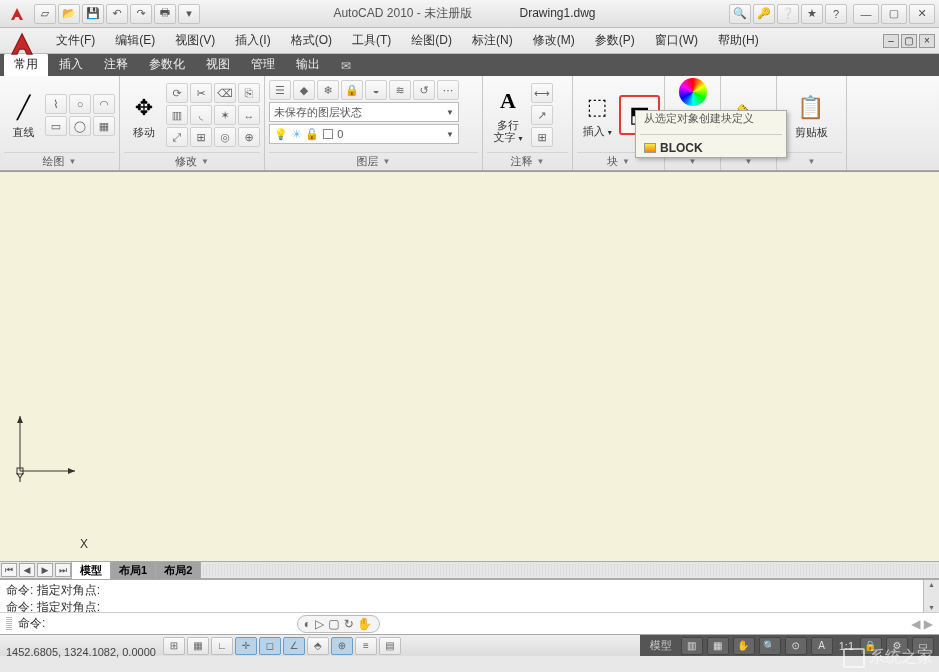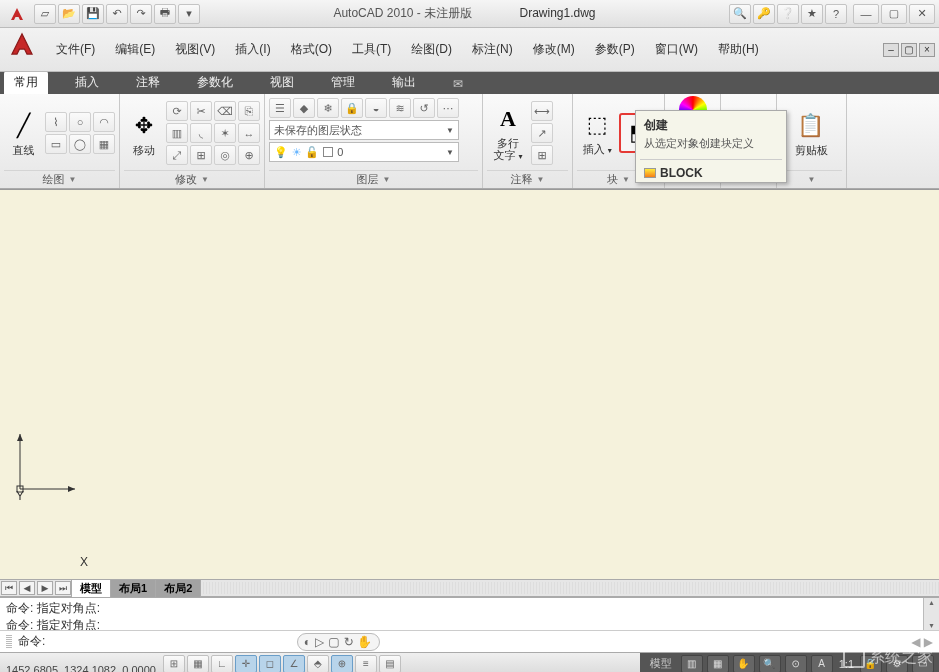--- a/index.html
+++ b/index.html
@@ -11,29 +11,29 @@
 .qat { display:flex; gap:2px; }
 .qat .btn, .winctl .btn { width:22px; height:20px; background:linear-gradient(#fafafa,#e6e6e6); border:1px solid #c4c4c4; border-radius:2px; display:flex; align-items:center; justify-content:center; font-size:11px; color:#555; }
 .title-center { flex:1; text-align:center; }
 .title-text { color:#555;}
 .filename { margin-left:44px; color:#333;}
 .right-tools { display:flex; gap:2px; margin-right:6px;}
 .right-tools .btn { width:22px; height:20px; background:linear-gradient(#fafafa,#e6e6e6); border:1px solid #c4c4c4; border-radius:2px; display:flex; align-items:center; justify-content:center; font-size:11px; color:#555;}
 .winctl { display:flex; gap:2px;}
 .winctl .btn { width:26px; }
 
-.menubar { height:44px; background:linear-gradient(#f2f2f2,#e6e6e6); display:flex; align-items:center; padding-left:46px; border-bottom:1px solid #bbb; position:relative;}
+.menubar { height:26px; background:linear-gradient(#f2f2f2,#e6e6e6); display:flex; align-items:center; padding-left:46px; border-bottom:1px solid #bbb; position:relative;}
 .menubar .app-big { position:absolute; left:4px; top:-2px; width:36px; height:36px; display:flex; align-items:center; justify-content:center;}
 .menubar .app-big svg path { fill:#c62828; stroke:#8a1a1a; }
 .menu-item { padding:0 10px; color:#333; height:100%; display:flex; align-items:center;}
 .menubar .mdi-ctl { margin-left:auto; display:flex; gap:2px; padding-right:4px;}
 .menubar .mdi-ctl span { width:16px; height:14px; background:#ddd; border:1px solid #999; font-size:10px; display:flex; align-items:center; justify-content:center; color:#333;}
 
 .tabstrip { height:22px; background:#555; display:flex; align-items:flex-end; padding-left:4px;}
-.tab { padding:3px 10px; color:#eee; font-size:12px; border-top-left-radius:3px; border-top-right-radius:3px; margin-right:17px;}
+.tab { padding:3px 10px; color:#eee; font-size:12px; border-top-left-radius:3px; border-top-right-radius:3px; margin-right:1px;}
 .tab.active { background:#fff; color:#222;}
 .tab-extra { padding:3px 10px; color:#ccc;}
 
 .ribbon { height:95px; background:linear-gradient(#fafafa,#e6e6e6); border-bottom:1px solid #aaa; display:flex; }
 .panel { border-right:1px solid #c8c8c8; padding:2px 4px 0 4px; display:flex; flex-direction:column; }
 .panel-body { flex:1; display:flex; align-items:center; gap:2px;}
 .panel-title { height:18px; text-align:center; font-size:11px; color:#555; border-top:1px solid #d4d4d4; display:flex; align-items:center; justify-content:center; gap:4px;}
 .panel-title .drop { font-size:8px; color:#777;}
 .bigbtn { display:flex; flex-direction:column; align-items:center; gap:2px; width:42px; padding:2px;}
 .bigbtn .ico { width:32px; height:32px; display:flex; align-items:center; justify-content:center; font-size:22px;}
@@ -296,21 +296,20 @@
         <div class="lbl"><span>剪贴板</span></div>
       </div>
     </div>
     <div class="panel-title">
         <span class="drop">▼</span>
       </div>
   </div>
 </div>
 
 <div class="tooltip">
-  <div class="tt-title">创建</div>
   <div class="tt-desc">从选定对象创建块定义</div>
   <div class="tt-sep"></div>
   <div class="tt-cmd">
       <span class="blk"></span>
       <span>BLOCK</span>
     </div>
 </div>
 
 <div class="canvas-area">
   <div class="ucs">

